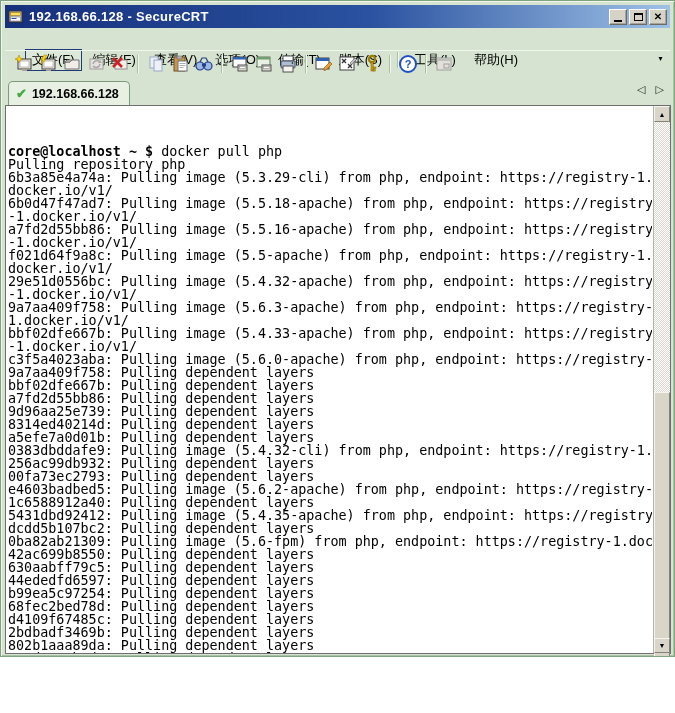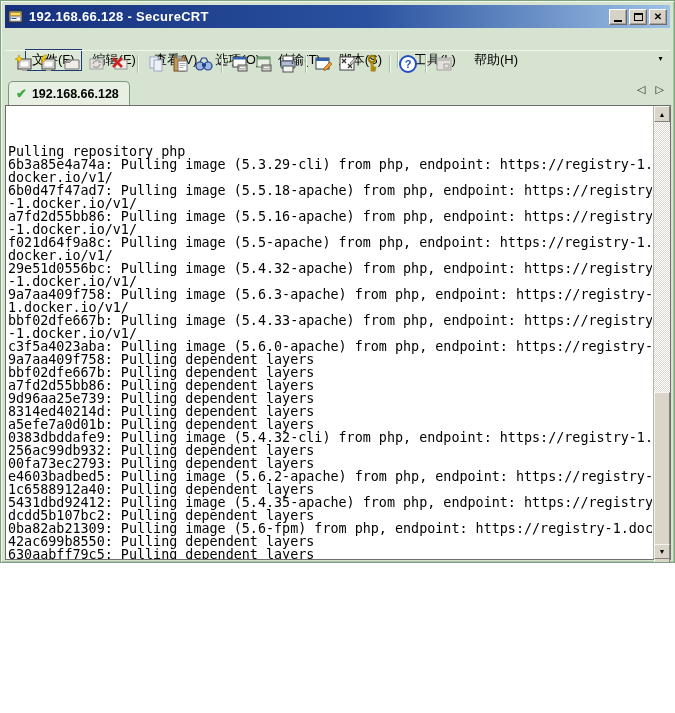--- a/index.html
+++ b/index.html
@@ -1,20 +1,20 @@
 <!DOCTYPE html>
 <html><head>
 <meta charset="utf-8">
 <style>
   * { box-sizing: border-box; margin: 0; padding: 0; }
   html,body { width:675px; height:713px; }
   body { font-family:"Liberation Sans",sans-serif; }
 
   .window {
-    position:relative; width:675px; height:563px;
+    position:relative; width:675px; height:657px;
     background:#D6E3D0;
     border:1px solid #7FA37F;
     box-shadow: inset 1px 1px 0 #EFF6EC, inset -1px -1px 0 #A9C2A5;
     overflow:hidden;
   }
 
   
   .titlebar {
     position:absolute; left:4px; top:4px; right:4px; height:23px;
     background:linear-gradient(90deg,#16307C 0%,#2A52A0 55%,#9EC1E6 100%);
@@ -293,21 +293,21 @@
       <span class="tab-check">✔</span>
       <span>192.168.66.128</span>
     </div>
     <div class="tab-arrows">
       <span class="tab-arrow">◁</span>
       <span class="tab-arrow">▷</span>
     </div>
   </div>
 
   <div class="term-panel">
-    <div class="term-text"><div>Pulling repository php
+    <div class="term-text"><div><span class="bold">core@localhost ~ $</span><span> docker pull php</span></div><div>Pulling repository php
 6b3a85e4a74a: Pulling image (5.3.29-cli) from php, endpoint: https://registry-1.
 docker.io/v1/
 6b0d47f47ad7: Pulling image (5.5.18-apache) from php, endpoint: https://registry
 -1.docker.io/v1/
 a7fd2d55bb86: Pulling image (5.5.16-apache) from php, endpoint: https://registry
 -1.docker.io/v1/
 f021d64f9a8c: Pulling image (5.5-apache) from php, endpoint: https://registry-1.
 docker.io/v1/
 29e51d0556bc: Pulling image (5.4.32-apache) from php, endpoint: https://registry
 -1.docker.io/v1/

